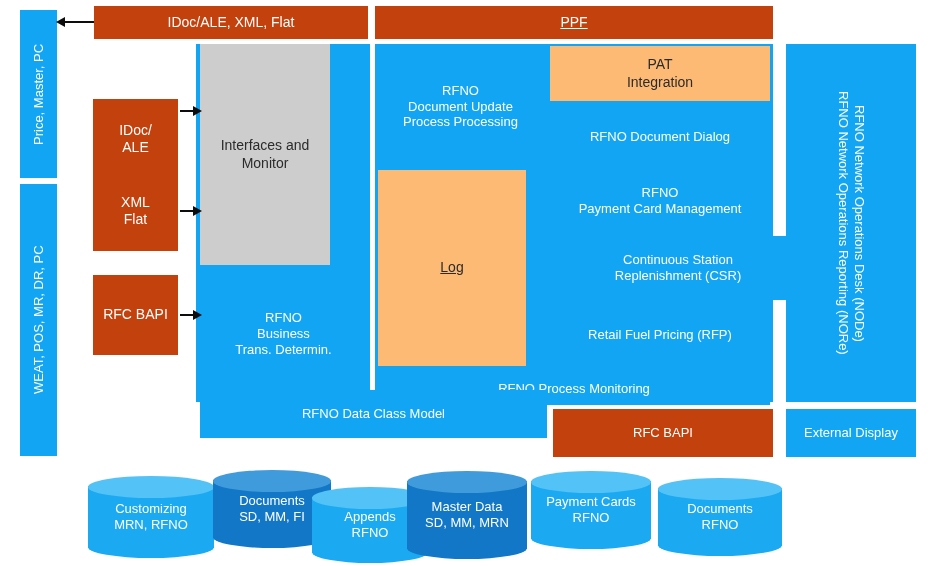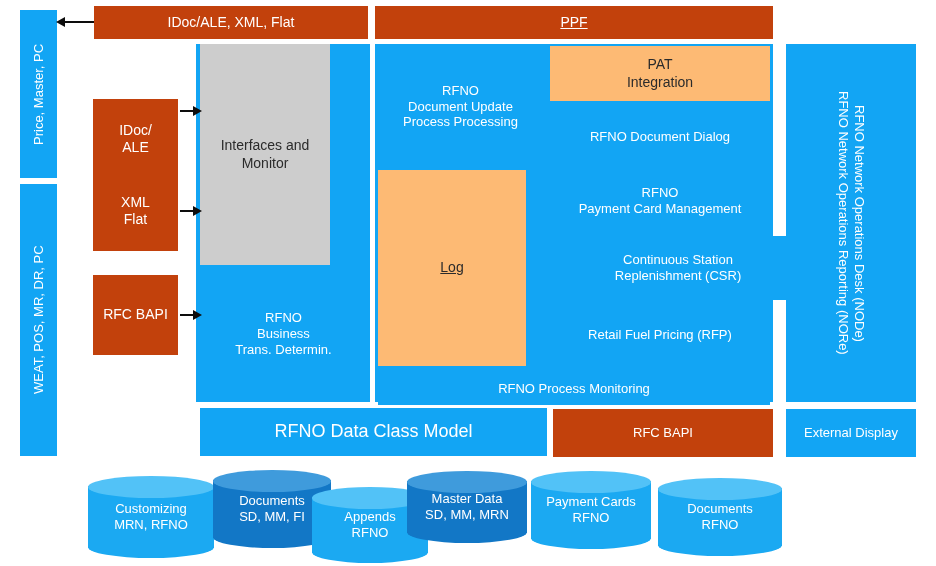--- a/index.html
+++ b/index.html
@@ -103,21 +103,21 @@
   <div class="box blue-light" style="left:568px;top:236px;width:220px;height:64px;font-size:13px;">Continuous Station
 Replenishment (CSR)</div>
 
   <div class="box blue-light" style="left:550px;top:311px;width:220px;height:47px;font-size:13px;">Retail Fuel Pricing (RFP)</div>
 
   <div class="box blue-light" style="left:378px;top:373px;width:392px;height:32px;font-size:13px;">RFNO Process Monitoring</div>
 
   <div class="box blue-light vert-cw" style="left:786px;top:44px;width:130px;height:358px;font-size:13px;text-align:center;">RFNO Network Operations Desk (NODe)
 RFNO Network Operations Reporting (NORe)</div>
 
-  <div class="box blue-light" style="left:200px;top:408px;width:347px;height:48px;font-size:18px;">RFNO Data Class Model</div>
+  <div class="box blue-light" style="left:200px;top:390px;width:347px;height:48px;font-size:13px;">RFNO Data Class Model</div>
 
   <div class="box blue-dark" style="left:553px;top:409px;width:220px;height:48px;font-size:13px;">RFC BAPI</div>
 
   <div class="box blue-light" style="left:786px;top:409px;width:130px;height:48px;font-size:13px;">External Display</div>
 
   <div class="cyl light" style="left:88px;top:476px;width:126px;height:82px;">
     <div class="bot"></div>
     <div class="body"></div>
     <div class="top"></div>
     <div class="lbl">Customizing
@@ -133,21 +133,21 @@
   </div>
 
   <div class="cyl light" style="left:312px;top:487px;width:116px;height:76px;">
     <div class="bot"></div>
     <div class="body"></div>
     <div class="top"></div>
     <div class="lbl">Appends
 RFNO</div>
   </div>
 
-  <div class="cyl dark" style="left:407px;top:471px;width:120px;height:72px;">
+  <div class="cyl dark" style="left:407px;top:471px;width:120px;height:88px;">
     <div class="bot"></div>
     <div class="body"></div>
     <div class="top"></div>
     <div class="lbl">Master Data
 SD, MM, MRN</div>
   </div>
 
   <div class="cyl light" style="left:531px;top:471px;width:120px;height:78px;">
     <div class="bot"></div>
     <div class="body"></div>

